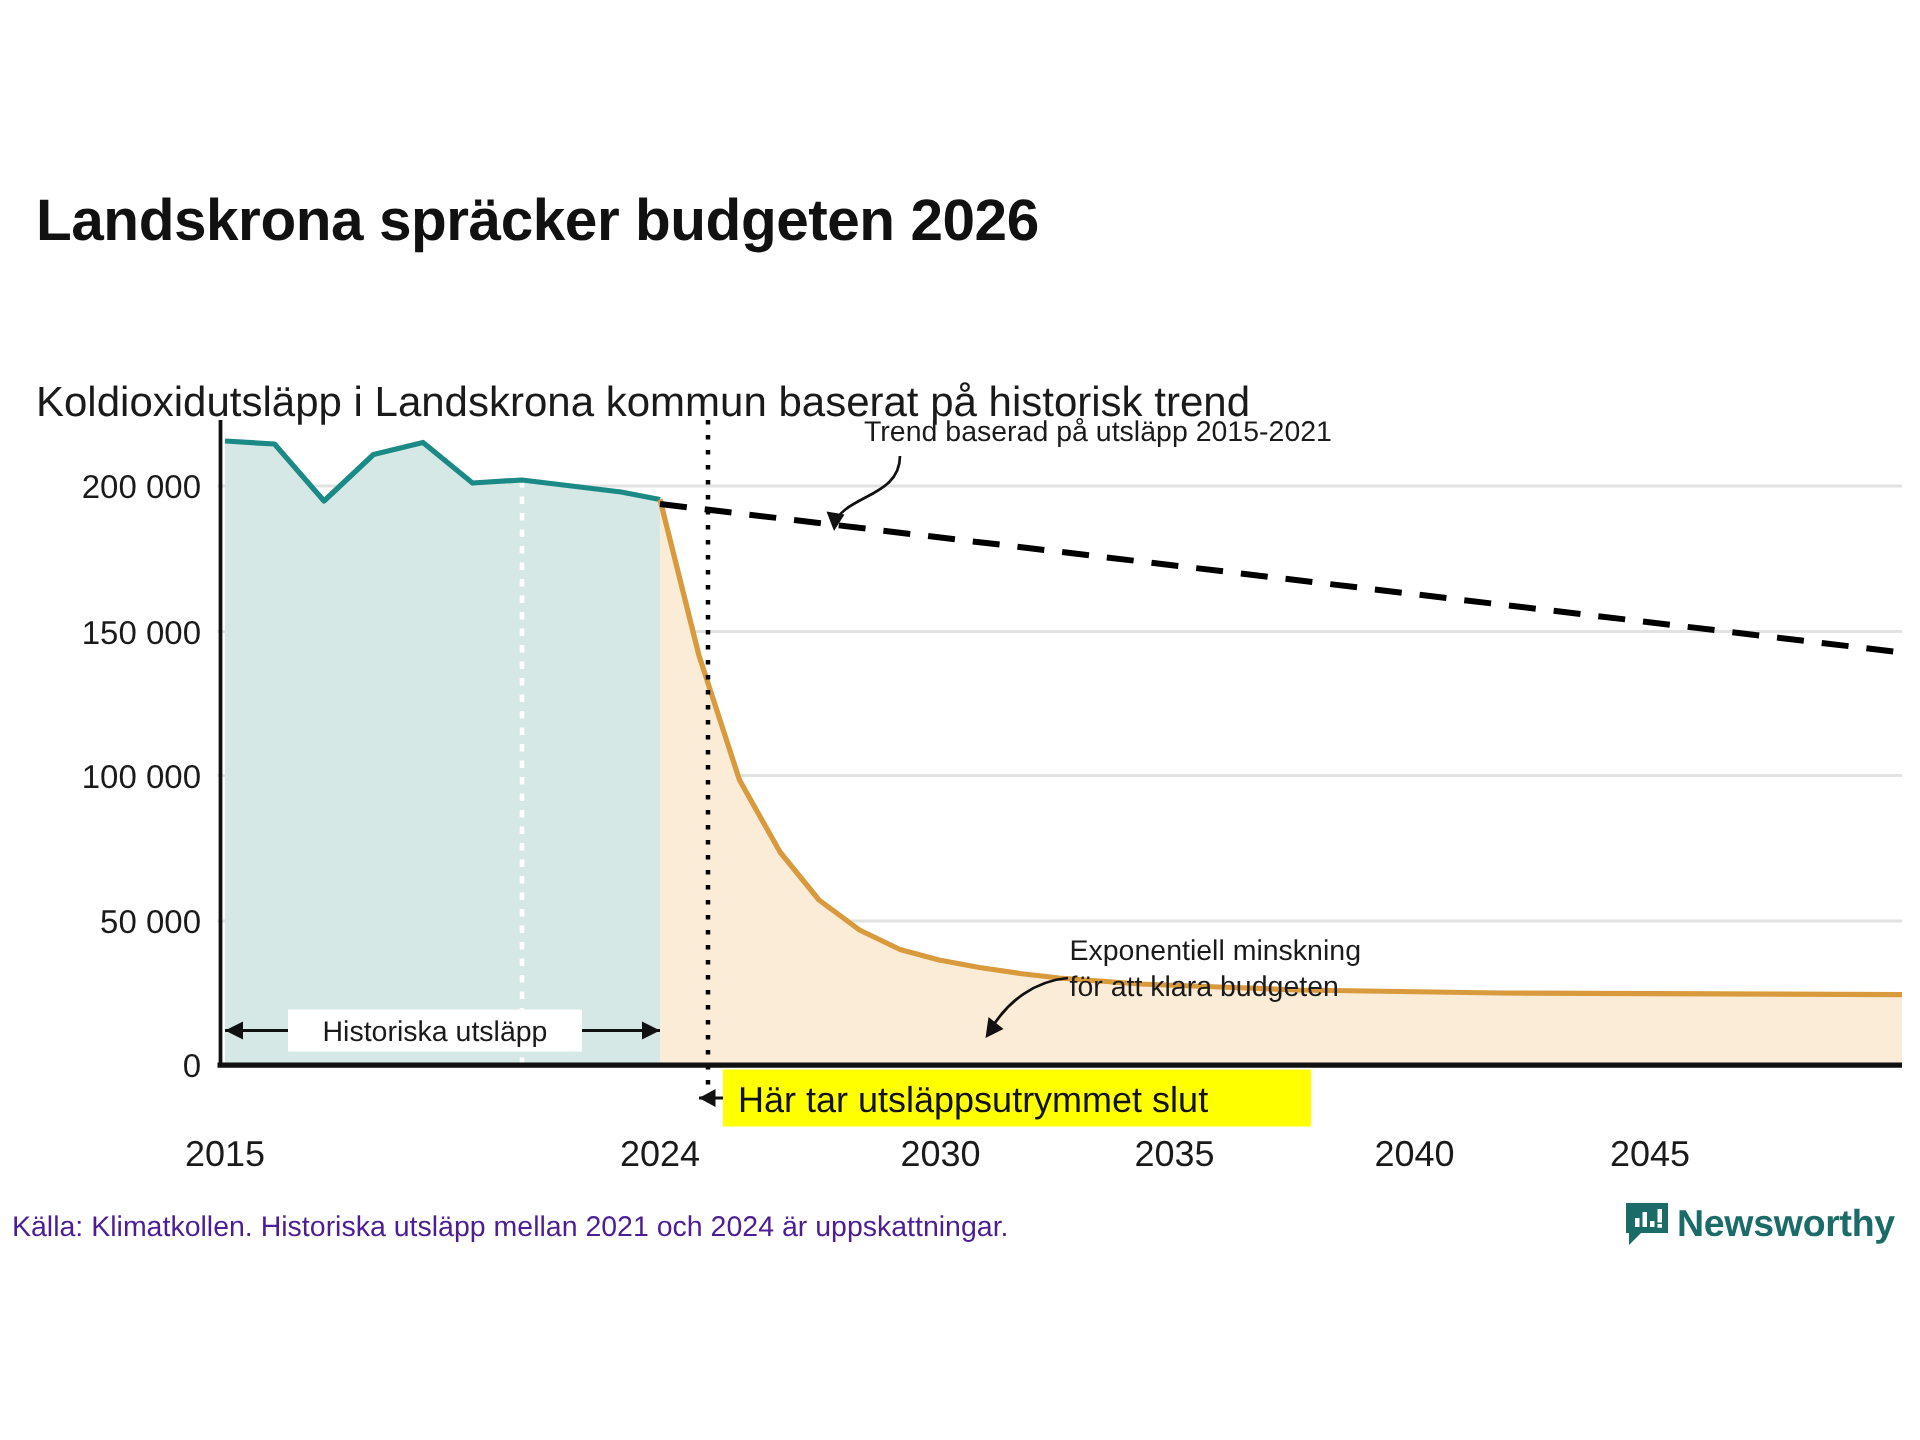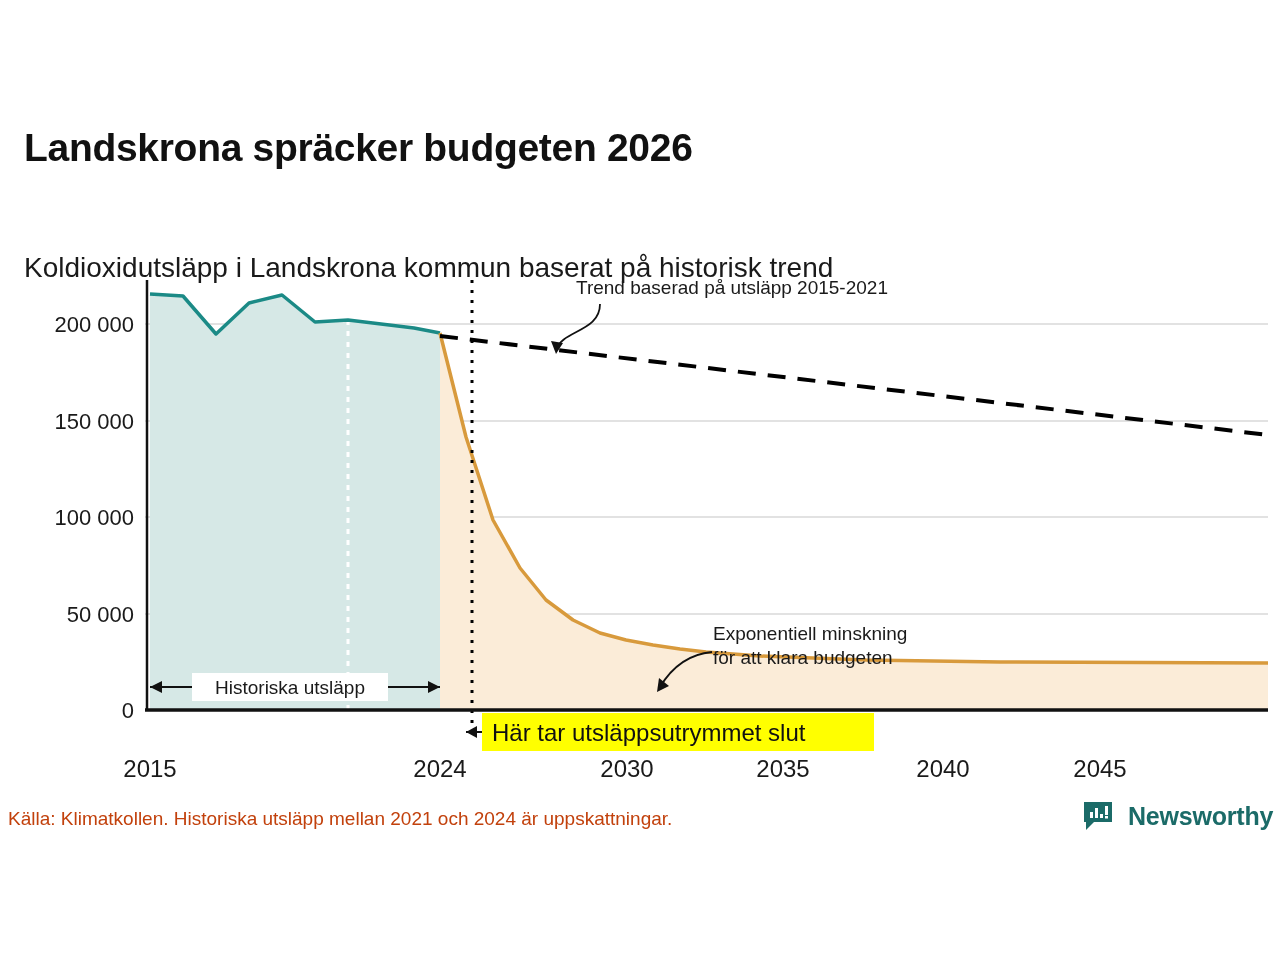--- a/index.html
+++ b/index.html
@@ -46,30 +46,30 @@
     left: 0;
     top: 262px;
     width: 1280px;
     height: 530px;
   }
   .source {
     position: absolute;
     left: 8px;
     top: 808px;
     font-size: 19px;
-    color: #c2410c;
+    color: #4c1d95;
     white-space: nowrap;
   }
   .logo {
     position: absolute;
     left: 1082px;
     top: 800px;
     display: flex;
     align-items: center;
-    gap: 14px;
+    gap: 4px;
   }
   .logo-mark {
     width: 32px;
     height: 32px;
     position: relative;
   }
   .logo-text {
     font-size: 25px;
     font-weight: bold;
     color: #1b6b68;

